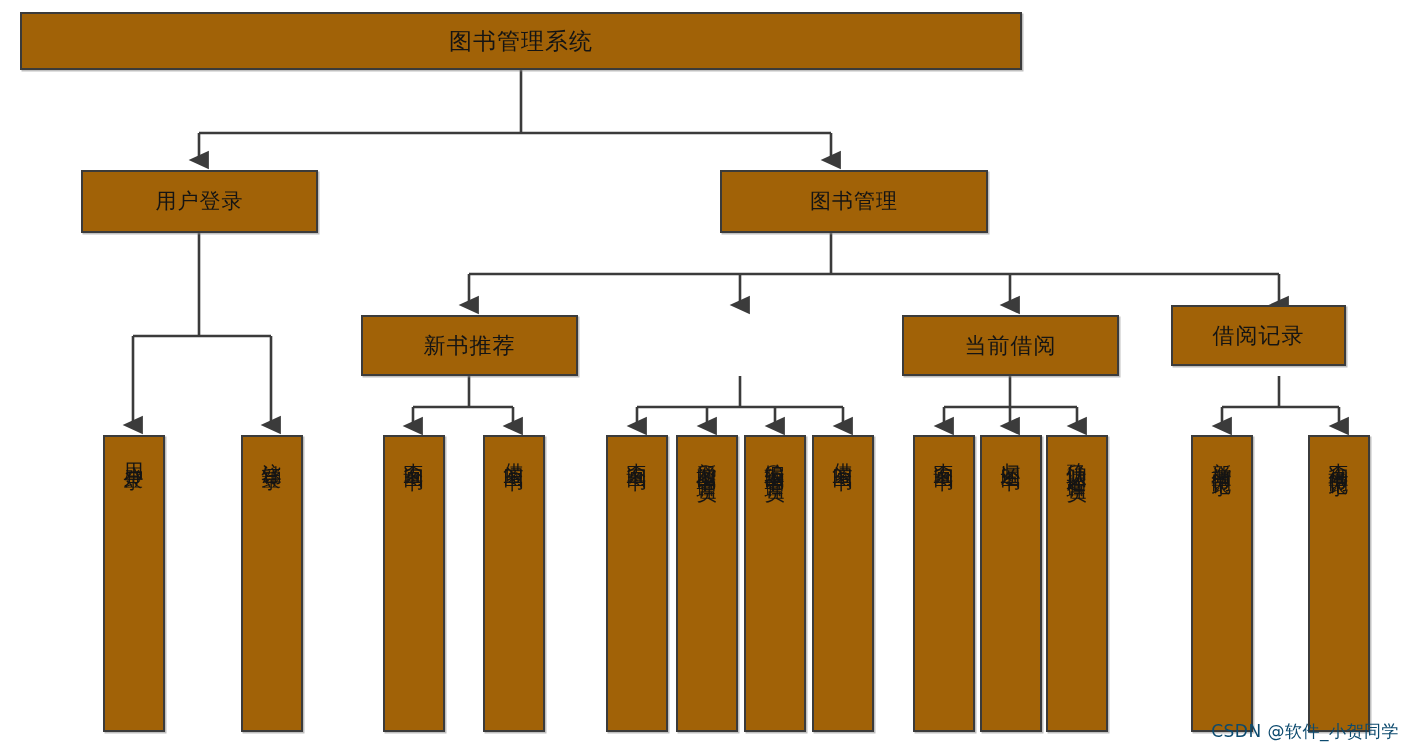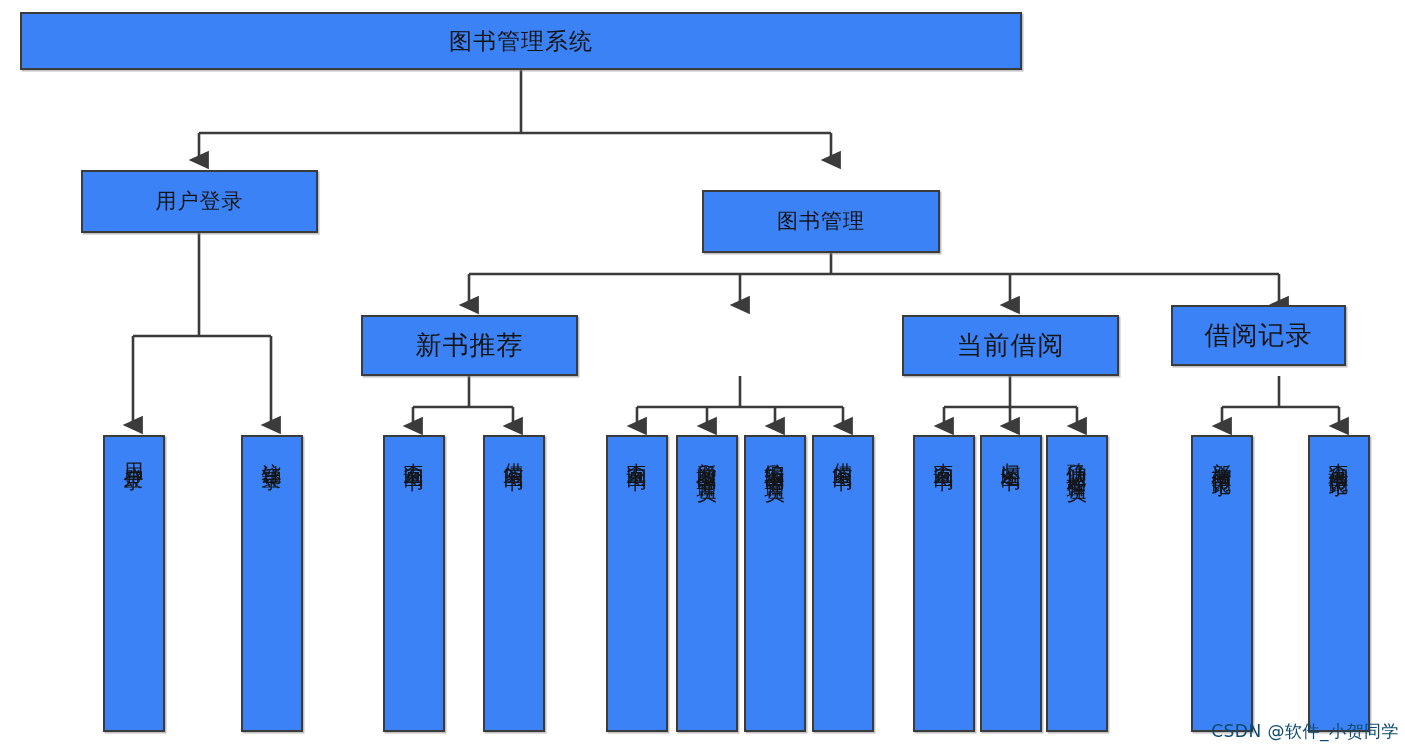--- a/index.html
+++ b/index.html
@@ -19,40 +19,40 @@
   #edges{
     position:absolute;
     left:0; top:0;
     width:1405px; height:747px;
     pointer-events:none;
   }
   
   .node{
     position:absolute;
     box-sizing:border-box;
-    background:#3b82f6;
+    background:#a16207;
     border:2.5px solid #3b3b3b;
     box-shadow:1.5px 1.5px 0 rgba(140,140,140,.55);
     display:flex;
     align-items:center;
     justify-content:center;
     text-align:right;
     color:#141414;
     line-height:1.15;
   }
   .node.root{
     font-size:23px;
     letter-spacing:1px;
   }
   .node.lvl1{
     font-size:21px;
     letter-spacing:1px;
   }
   .node.lvl2{
-    font-size:26px;
+    font-size:22px;
     letter-spacing:1px;
   }
   
   .node.leaf{
     font-size:20px;
     align-items:flex-start;
     justify-content:center;
     padding-top:10px;
   }
   .vtext{
@@ -127,21 +127,21 @@
       <path d="M1222,407 L1339,407"></path>
       <path d="M1222,407 L1222,426" marker-end="url(#arw)"></path>
       <path d="M1339,407 L1339,426" marker-end="url(#arw)"></path>
     </g>
   </svg>
 
   <div class="node root" style="left:20px; top:12px; width:1002px; height:58px;">图书管理系统</div>
 
   <div class="node lvl1" style="left:81px; top:170px; width:237px; height:63px;">用户登录</div>
 
-  <div class="node lvl1" style="left:702px; top:170px; width:238px; height:63px;margin-top:20px;">图书管理</div>
+  <div class="node lvl1" style="left:720px; top:170px; width:268px; height:63px;">图书管理</div>
 
   <div class="node lvl2" style="left:361px; top:315px; width:217px; height:61px;">新书推荐</div>
 
 
   <div class="node lvl2" style="left:902px; top:315px; width:217px; height:61px;">当前借阅</div>
 
   <div class="node lvl2" style="left:1171px; top:305px; width:175px; height:61px;">借阅记录</div>
 
   <div class="node leaf" style="left:103px; top:435px; width:62px; height:297px;">
     <span class="vtext">用户登录</span>

